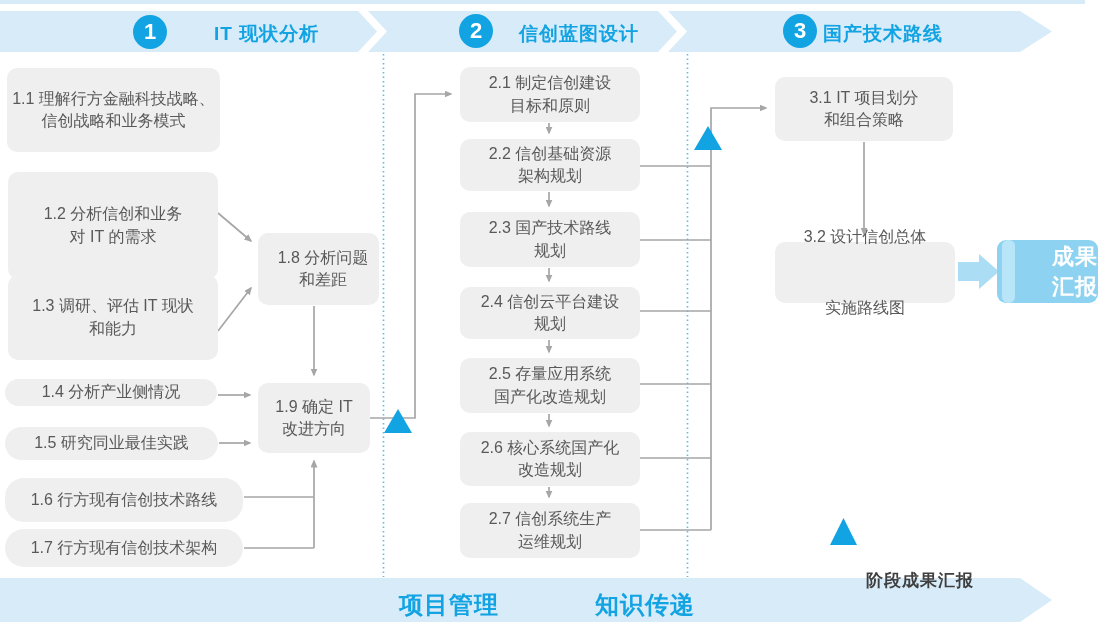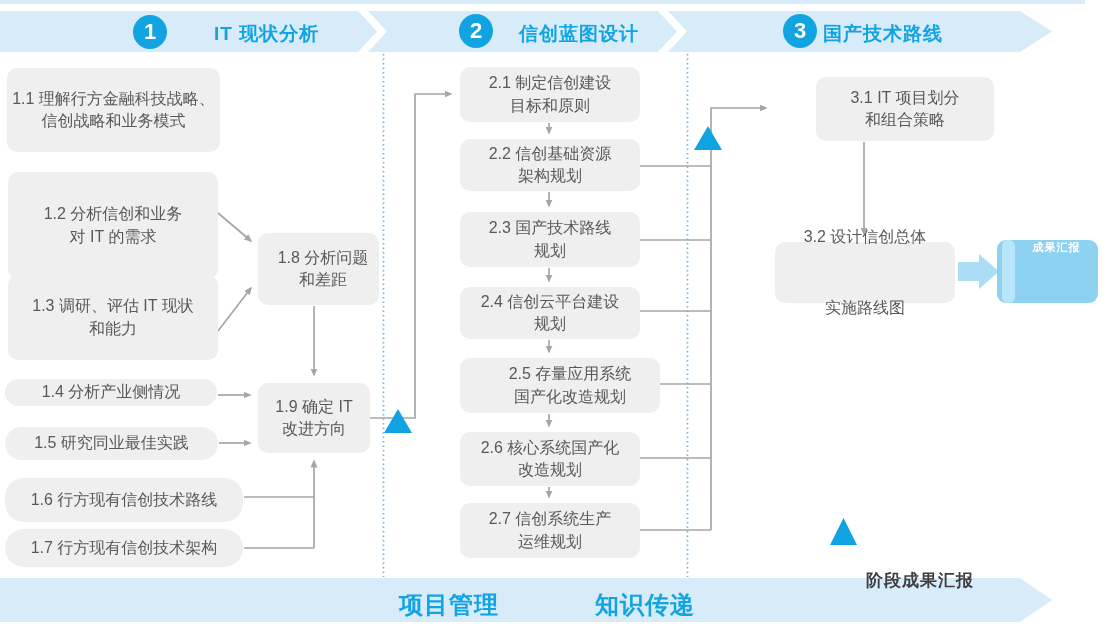--- a/index.html
+++ b/index.html
@@ -32,37 +32,37 @@
   #b14{left:5px;top:379px;width:212px;height:27px;}
   #b15{left:5px;top:427px;width:213px;height:33px;}
   #b16{left:5px;top:478px;width:238px;height:44px;}
   #b17{left:5px;top:529px;width:238px;height:38px;}
   #b18{left:258px;top:233px;width:112px;height:72px;padding-left:9px;}
   #b19{left:258px;top:383px;width:112px;height:70px;}
   #b21{left:460px;top:67px;width:180px;height:55px;}
   #b22{left:460px;top:139px;width:180px;height:52px;}
   #b23{left:460px;top:212px;width:180px;height:55px;}
   #b24{left:460px;top:287px;width:180px;height:52px;}
-  #b25{left:460px;top:358px;width:180px;height:55px;padding-left:20px;}
+  #b25{left:460px;top:358px;width:180px;height:55px;}
   #b26{left:460px;top:432px;width:180px;height:54px;}
   #b27{left:460px;top:503px;width:180px;height:55px;}
-  #b31{left:775px;top:77px;width:178px;height:64px;margin-left:41px;}
+  #b31{left:775px;top:77px;width:178px;height:64px;}
   #b32{left:775px;top:242px;width:180px;height:61px;gap:48px;}
   #resultBox{
     position:absolute;left:997px;top:240px;width:101px;height:63px;background:#8dd3f1;
     border-radius:9px;z-index:2;
   }
   #resultBox .stripe{
     position:absolute;left:5px;top:0;bottom:0;width:13px;background:#b9e5f8;
     border-radius:6px;
   }
   #resultBox .rtext{
-    position:absolute;left:18px;top:0;right:0;bottom:0;display:flex;flex-direction:row;
-    align-items:flex-start;justify-content:center;color:#ffffff;font-weight:bold;
-    font-size:11px;line-height:1.35;letter-spacing:1px;
+    position:absolute;left:18px;top:0;right:0;bottom:0;display:flex;flex-direction:column;
+    align-items:flex-end;justify-content:center;color:#ffffff;font-weight:bold;
+    font-size:22px;line-height:1.35;letter-spacing:1px;
   }
   .band-label{
     position:absolute;font-weight:bold;font-size:24px;color:#12a3e3;z-index:3;
     letter-spacing:1px;white-space:nowrap;
   }
   #bl1{left:399px;top:589px;} #bl2{left:595px;top:589px;}
   #legendLabel{
     position:absolute;left:866px;top:521px;font-weight:bold;font-size:17px;
     color:#3f3f3f;z-index:3;letter-spacing:1px;white-space:nowrap;margin-top:48px;
   }

